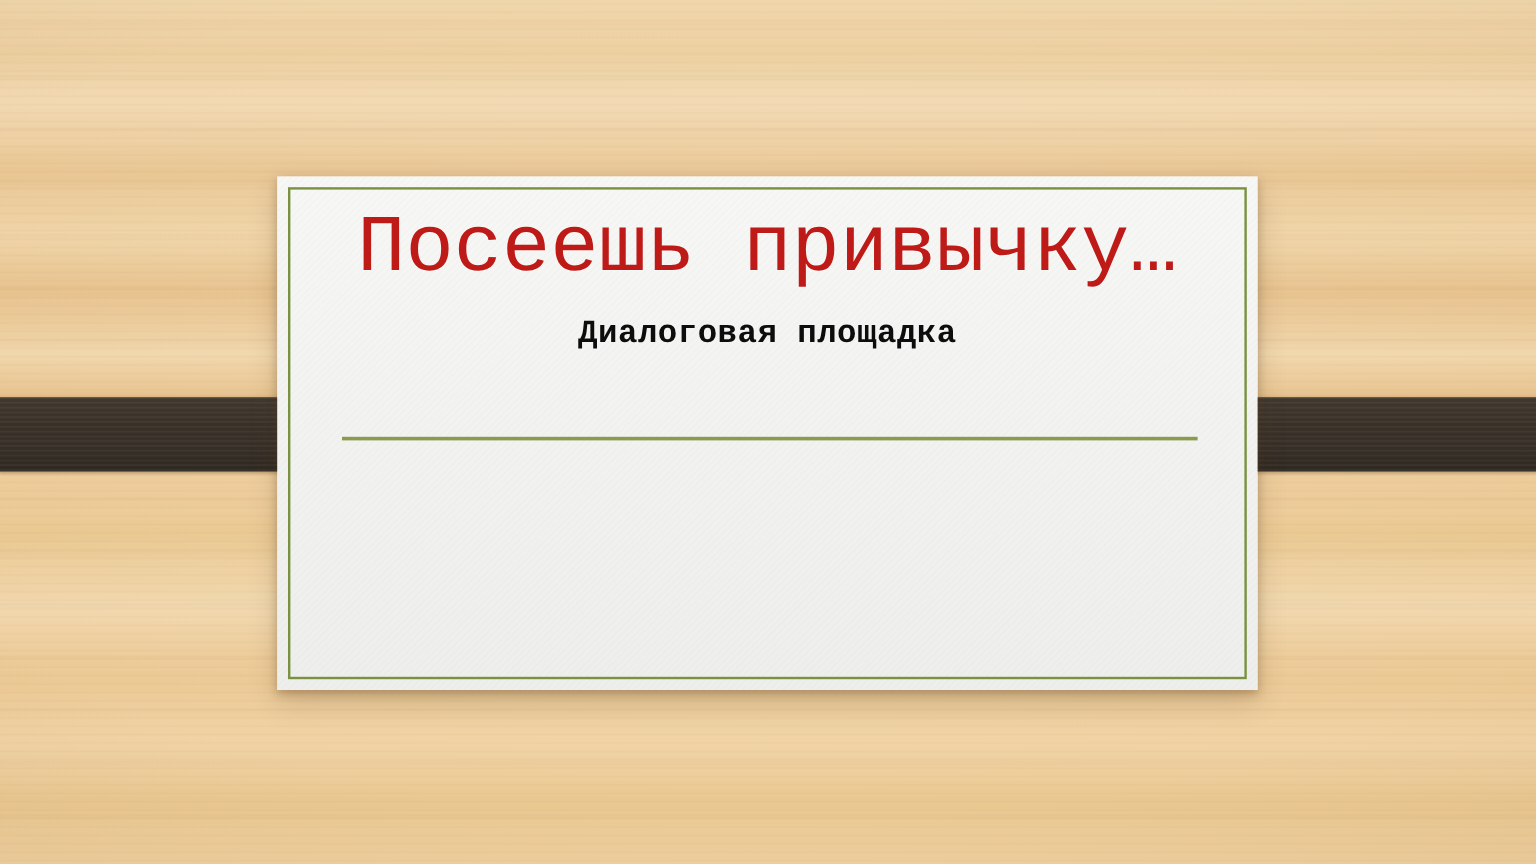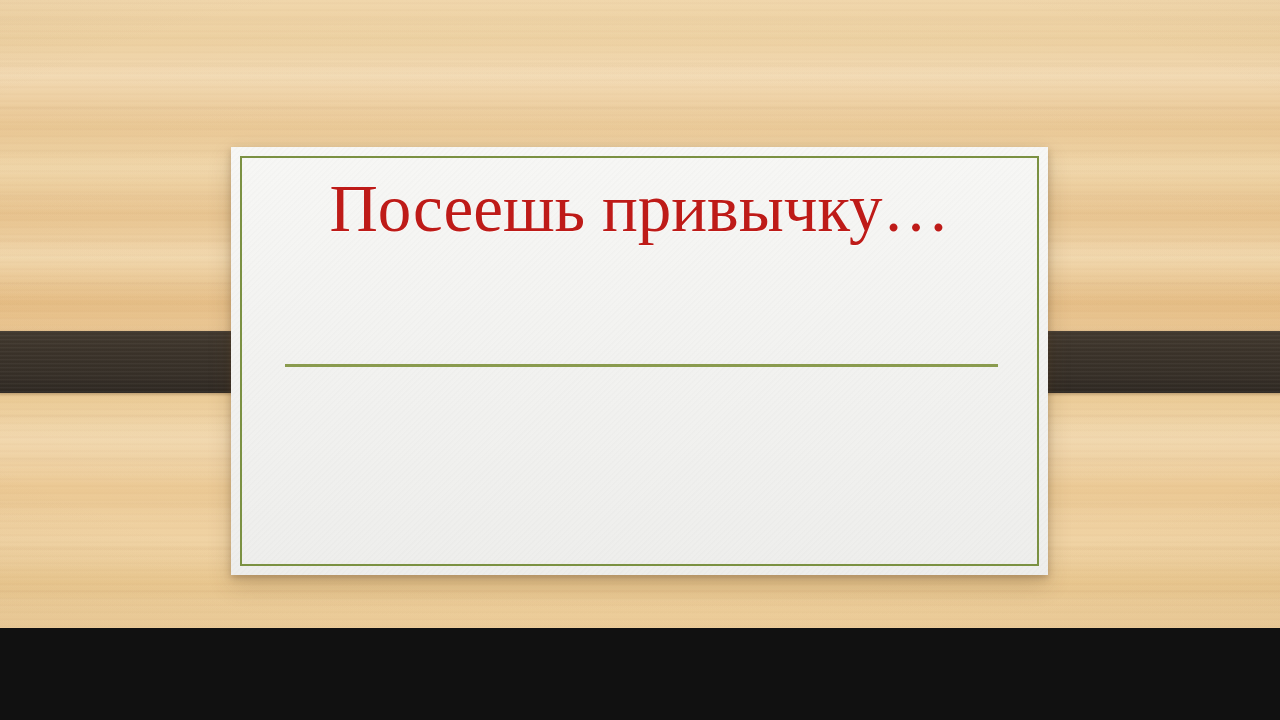--- a/index.html
+++ b/index.html
@@ -3,23 +3,23 @@
 <meta charset="utf-8">
 <style>
   html, body {
     margin: 0;
     padding: 0;
     background: #111;
   }
   .slide {
     position: relative;
     width: 1280px;
-    height: 628px;
+    height: 720px;
     overflow: hidden;
-    font-family: Liberation Serif, serif;
+    font-family: Liberation Mono, monospace;
     background-color: #e5e5e5;
   }
 
   
   .wood-base {
     position: absolute;
     inset: 0;
     background:
       linear-gradient(to bottom,
         #f0d6ab 0%,
@@ -189,19 +189,20 @@
   <div class="ribbon ribbon-right"></div>
   <div class="ribbon-cap left"></div>
   <div class="ribbon-cap right"></div>
 
   <div class="card">
     <div class="card-border"></div>
 
     <div class="content">
       <h1 class="title">Посеешь привычку…</h1>
 
+      <p class="subtitle">Диалоговая площадка</p>
 
     </div>
   </div>
 
   <div class="olive-rule"></div>
 
 </div>
 
 </body></html>

